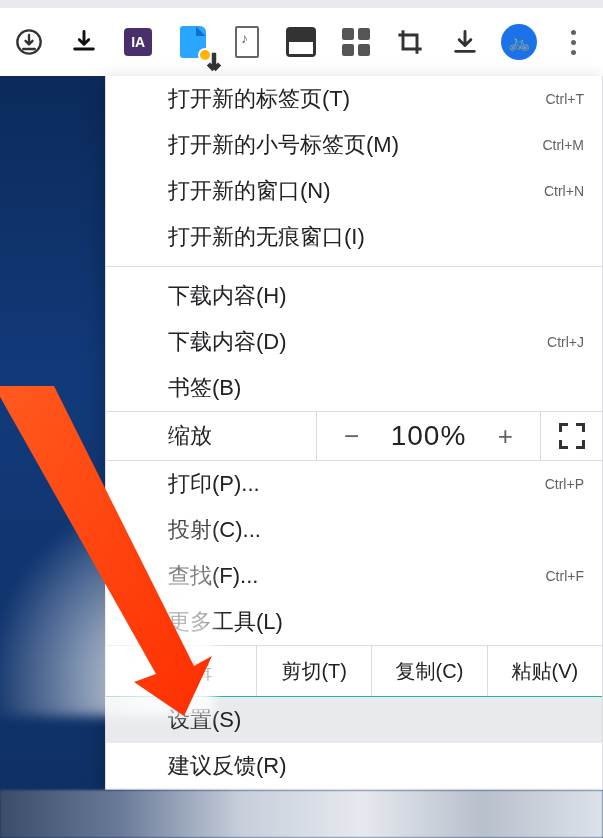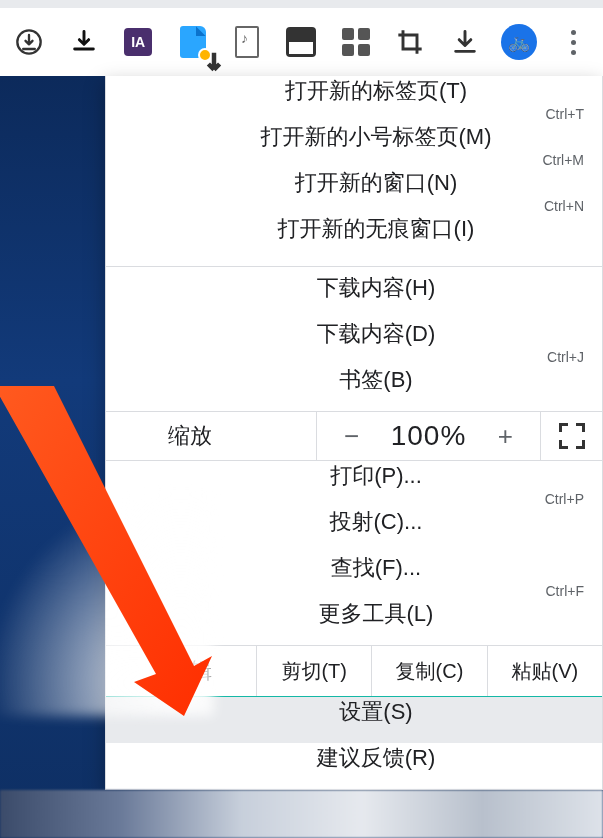--- a/index.html
+++ b/index.html
@@ -35,21 +35,21 @@
     position:absolute; left:0; top:76px; width:603px; height:762px;
     background: linear-gradient(180deg, #0c2a5b 0%, #123a7a 40%, #0e2f63 100%);
   }
 
   .menu {
     position:absolute; top:76px; right:0; width:498px;
     background:#ffffff; border:1px solid #dadce0; border-top:none;
     box-shadow: -2px 6px 18px rgba(0,0,0,0.25);
     font-size:22px; color:#202124;
   }
-  .mrow { position:relative; height:46px; display:flex; align-items:center; padding:0 18px 0 62px;flex-direction:column; }
+  .mrow { position:relative; height:46px; display:flex; align-items:center; padding:0 18px 0 62px; }
   .mrow .sc { margin-left:auto; color:#5f6368; font-size:14px; }
   .sep { height:1px; background:#dadce0; margin:6px 0; }
   .mrow.highlight { background:#e8eaed; }
 
   .zoomrow { display:flex; align-items:stretch; height:50px; border-top:1px solid #dadce0; border-bottom:1px solid #dadce0; }
   .zoomrow .lbl { flex:0 0 210px; display:flex; align-items:center; padding-left:62px; }
   .zoom-controls { flex:1; display:flex; align-items:center; justify-content:space-around; border-left:1px solid #dadce0; padding:0 6px; }
   .zoom-controls .pm { width:36px; text-align:center; font-size:26px; color:#5f6368; }
   .zoom-controls .pct { font-size:28px; letter-spacing:1px; }
   .fs { width:62px; display:flex; align-items:center; justify-content:center; border-left:1px solid #dadce0; }

